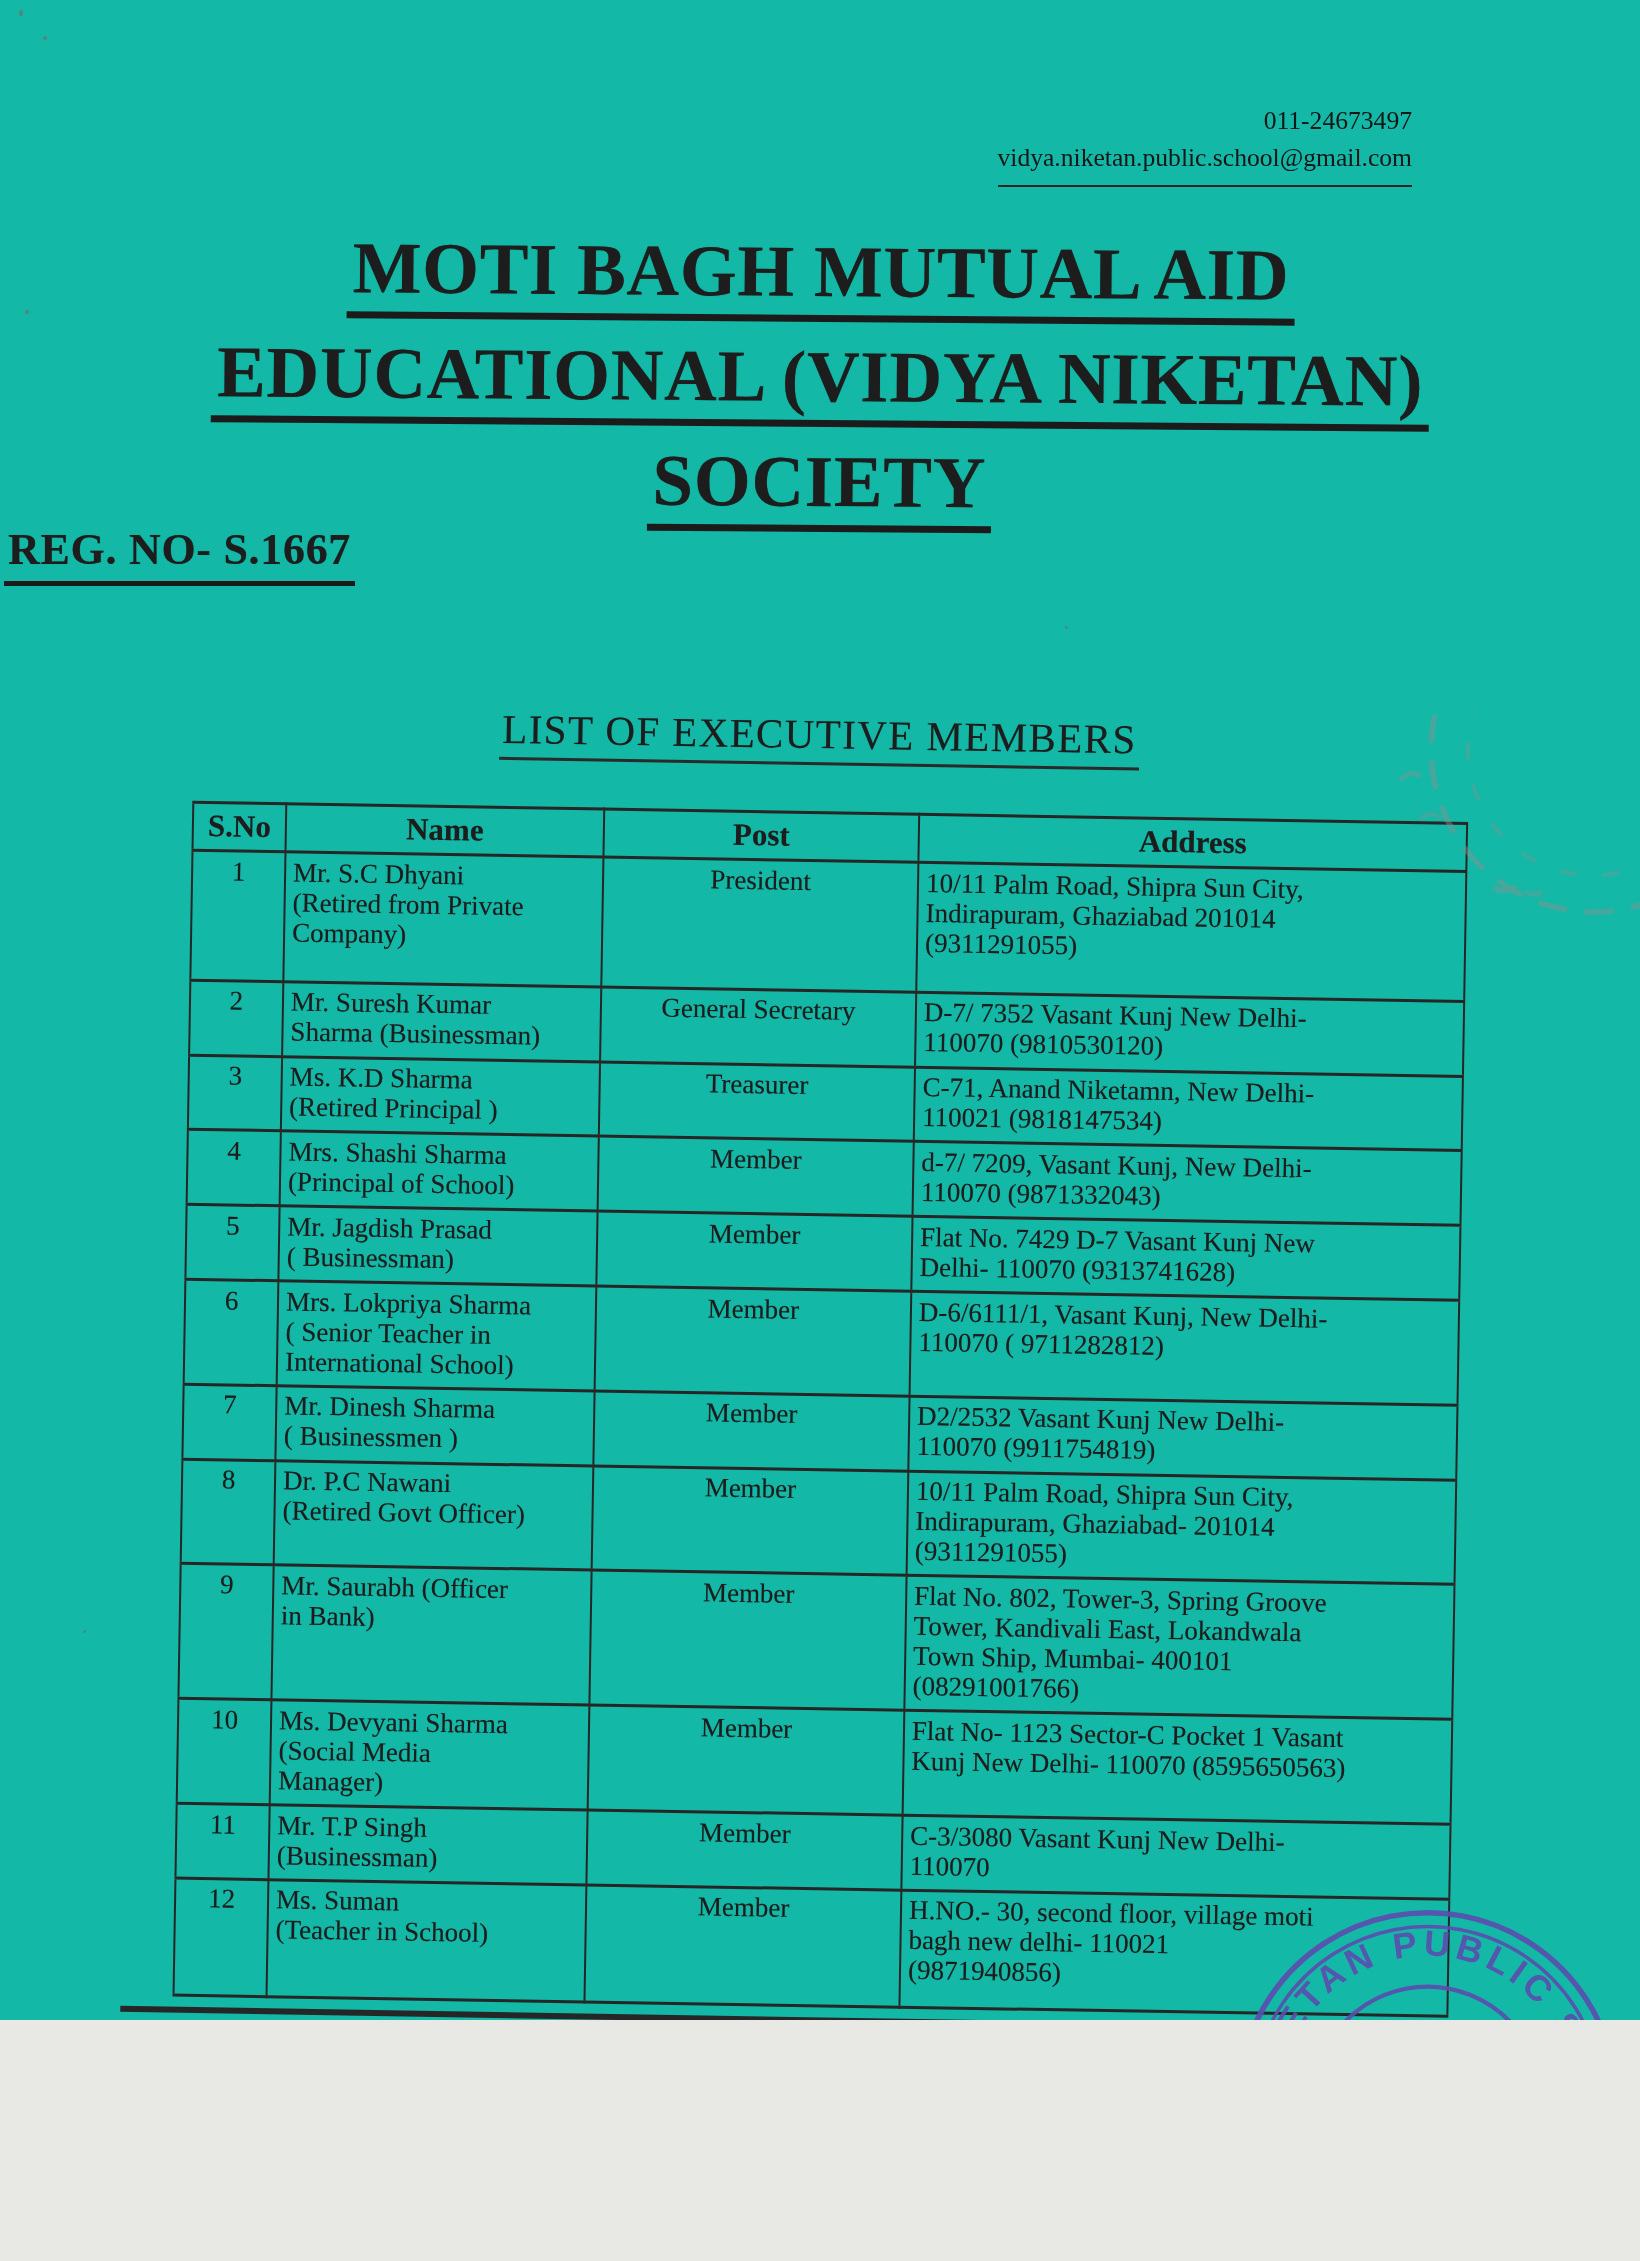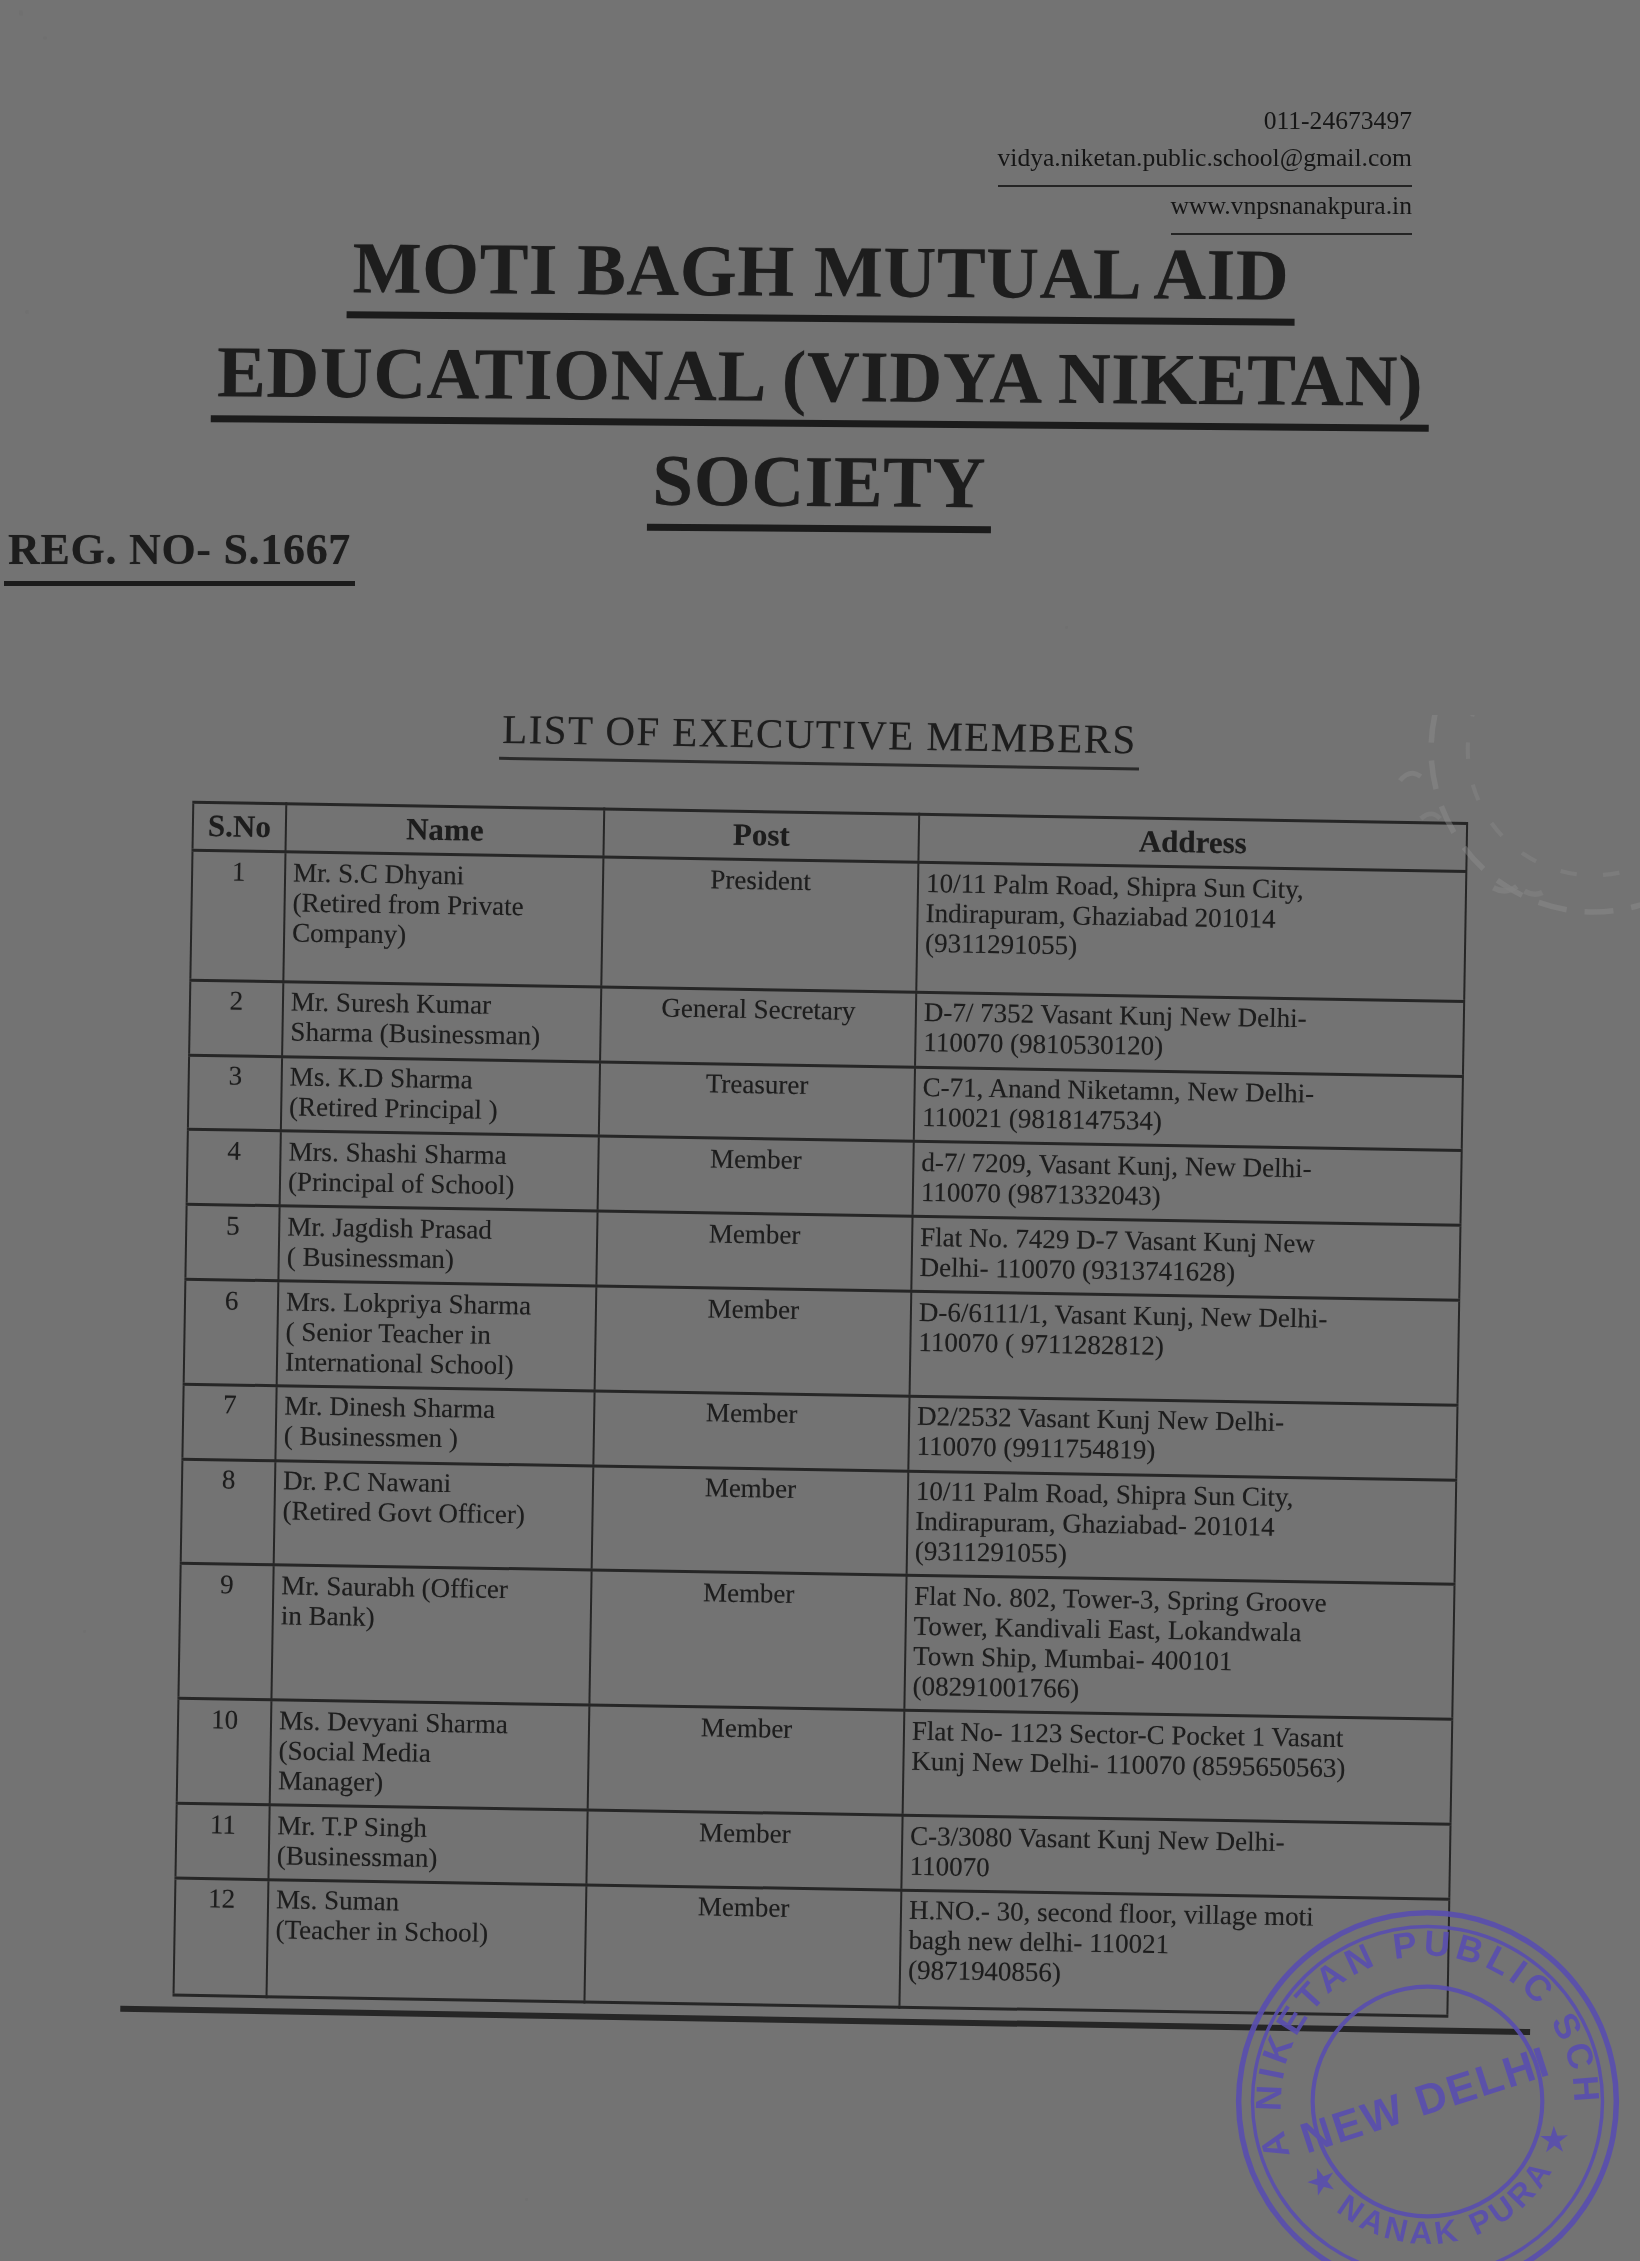--- a/index.html
+++ b/index.html
@@ -1,19 +1,19 @@
 <!DOCTYPE html>
 <html style="--stamp-ink: #5a4fae;font-size:11px"><head>
 <meta charset="utf-8">
 <style>
   html,body{margin:0;padding:0;background:#e8e8e4;}
   .page{
     position:relative;
-    width:1640px;height:2261px;
-    background:#737373;
+    width:1640px;height:2020px;
+    background:#14b8a6;
     overflow:hidden;
     font-family:"Liberation Serif", serif;
     color:#1d1d1d;
   }
   
   .contact{
     position:absolute; top:102px; right:228px;
     text-align:right; font-size:25.6px; line-height:37px;
     color:#161616;
   }
@@ -92,21 +92,20 @@
     <div class="speck" style="left:43px;top:36px;width:3.5px;height:3.5px;"></div>
     <div class="speck" style="left:25px;top:310px;width:3.5px;height:4.1px;"></div>
     <div class="speck" style="left:83px;top:1630px;width:2.8px;height:2.8px;"></div>
     <div class="speck" style="left:1065px;top:626px;width:2.8px;height:2.8px;"></div>
     <div class="speck" style="left:525px;top:2198px;width:2.8px;height:2.8px;"></div>
   </div>
 
   <div class="contact">
     <div>011-24673497</div>
     <div><span class="u">vidya.niketan.public.school@gmail.com</span></div>
-    <div><span class="u">www.vnpsnanakpura.in</span></div>
   </div>
 
   <div class="titleblock">
     <div class="tline"><span>MOTI BAGH MUTUAL AID</span></div>
     <div class="tline"><span>EDUCATIONAL (VIDYA NIKETAN)</span></div>
     <div class="tline"><span>SOCIETY</span></div>
   </div>
   <div class="regline">
     <span>REG. NO- S.1667</span>
   </div>

